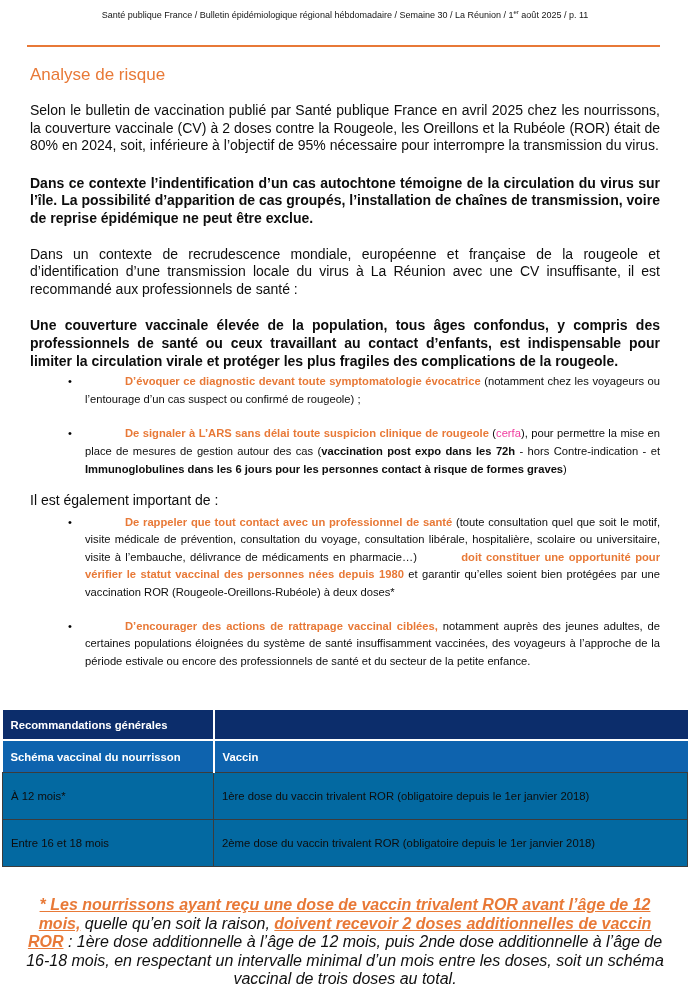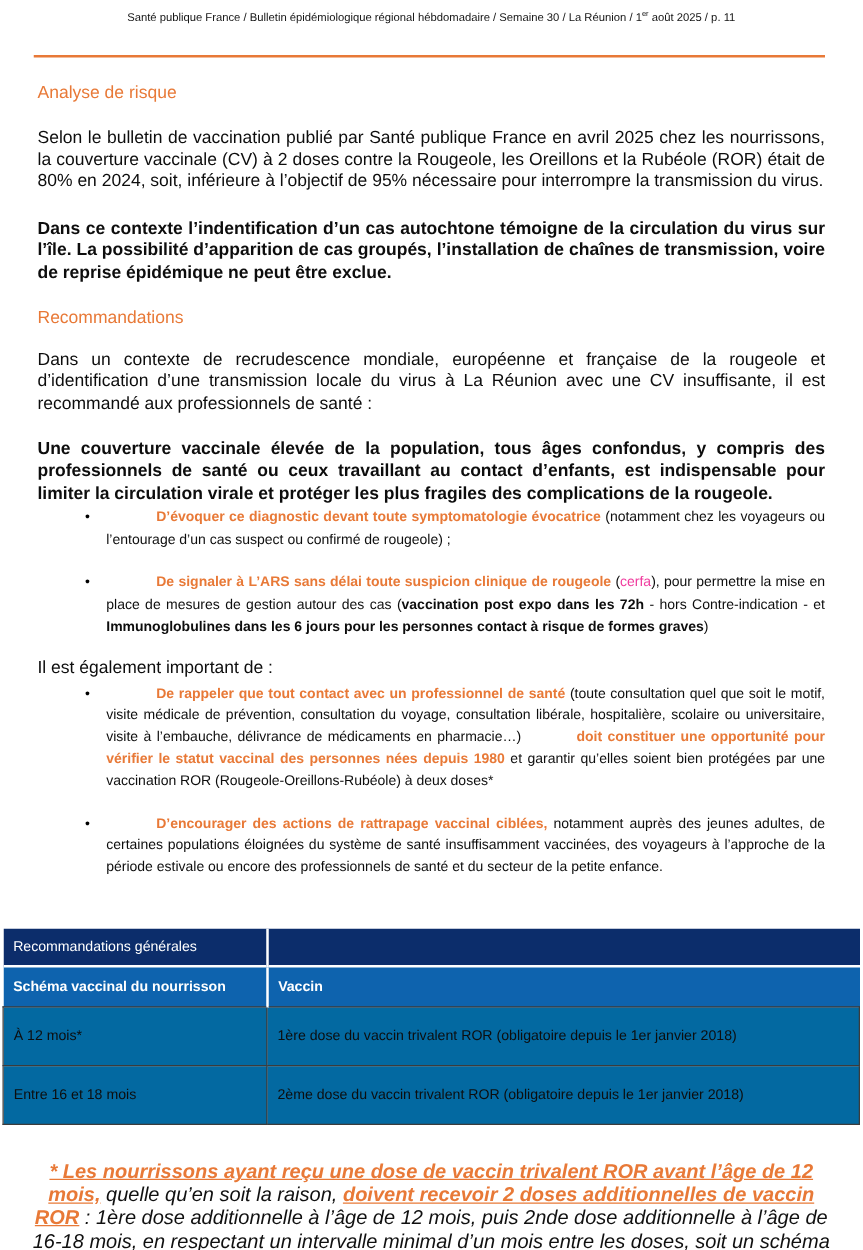--- a/index.html
+++ b/index.html
@@ -15,21 +15,21 @@
   }
   .doc-header{
     padding-top:7px;text-align:center;font-size:9px;line-height:11px;color:#141414;
   }
   .run-sup{vertical-align:super;font-size:6px;}
   .accent-rule{
     border:none;height:2px;background:var(--accent);
     margin:24px 30px 0 27px;
   }
   h2.section-title{
-    margin:20px 30px 0;font-size:14px;font-weight:400;color:var(--accent);
+    margin:20px 30px 0;font-size:17px;font-weight:400;color:var(--accent);
     line-height:15px;
   }
   .para{
     margin:20px 30px 0;font-size:14px;line-height:17.6px;text-align:justify;
   }
   .para.tight{margin-top:14px;}
   .run-b{font-weight:bold;}
   .run-orange{color:var(--accent);font-weight:bold;padding-left:40px;}
   .run-link{color:var(--pink);cursor:pointer;}
   ul.bullets{
@@ -45,21 +45,21 @@
   ul.bullets li::before{
     content:"\2022";position:absolute;left:38px;top:0;color:#000;
   }
   table.reco-table{
     border-collapse:collapse;table-layout:fixed;
     width:686px;margin:40px 0 0 2px;font-size:11.3px;
   }
   table.reco-table col.c1{width:211px;}
   table.reco-table td{padding:2px 8px;vertical-align:middle;}
   tr.t-title td{
-    background:var(--navy);color:#fff;font-weight:normal;height:25px;
+    background:var(--navy);color:#fff;font-weight:bold;height:25px;
   }
   tr.t-head td{
     background:var(--blue);color:#fff;font-weight:bold;height:27px;
     border-top:2px solid #fff;
   }
   tr.t-title td.sep,tr.t-head td.sep{border-left:2px solid #fff;}
   tr.t-row td{
     border:1px solid #3c3c3c;background:#0369a1;color:#0d0d0d;height:42px;
   }
   .footnote{
@@ -78,21 +78,20 @@
   <div class="doc-header"><span>Santé publique France / Bulletin épidémiologique régional hébdomadaire / Semaine 30 / La Réunion / 1</span><span class="run-sup">er</span><span> août 2025 / p. 11</span></div>
 
   <hr class="accent-rule">
 
   <h2 class="section-title">Analyse de risque</h2>
 
   <p class="para"><span>Selon le bulletin de vaccination publié par Santé publique France en avril 2025 chez les nourrissons, la couverture vaccinale (CV) à 2 doses contre la Rougeole, les Oreillons et la Rubéole (ROR) était de 80% en 2024, soit, inférieure à l’objectif de 95% nécessaire pour interrompre la transmission du virus.</span></p>
 
   <p class="para"><span class="run-b">Dans ce contexte l’indentification d’un cas autochtone témoigne de la circulation du virus sur l’île. La possibilité d’apparition de cas groupés, l’installation de chaînes de transmission, voire de reprise épidémique ne peut être exclue.</span></p>
 
-  <h2 class="section-title" style="margin-top:19px;">Recommandations</h2>
 
   <p class="para" style="margin-top:18px;"><span>Dans un contexte de recrudescence mondiale, européenne et française de la rougeole et d’identification d’une transmission locale du virus à La Réunion avec une CV insuffisante, il est recommandé aux professionnels de santé :</span></p>
 
   <p class="para" style="margin-top:19px;"><span class="run-b">Une couverture vaccinale élevée de la population, tous âges confondus, y compris des professionnels de santé ou ceux travaillant au contact d’enfants, est indispensable pour limiter la circulation virale et protéger les plus fragiles des complications de la rougeole.</span></p>
 
   <ul class="bullets first">
     <li><span class="run-orange">D’évoquer ce diagnostic devant toute symptomatologie évocatrice</span><span> (notamment chez les voyageurs ou l’entourage d’un cas suspect ou confirmé de rougeole) ;</span></li>
     <li><span class="run-orange">De signaler à L’ARS sans délai toute suspicion clinique de rougeole</span><span> (</span><span class="run-link">cerfa</span><span>), pour permettre la mise en place de mesures de gestion autour des cas (</span><span class="run-b">vaccination post expo dans les 72h</span><span> - hors Contre-indication - et </span><span class="run-b">Immunoglobulines dans les 6 jours pour les personnes contact à risque de formes graves</span><span>)</span></li>
   </ul>
 

